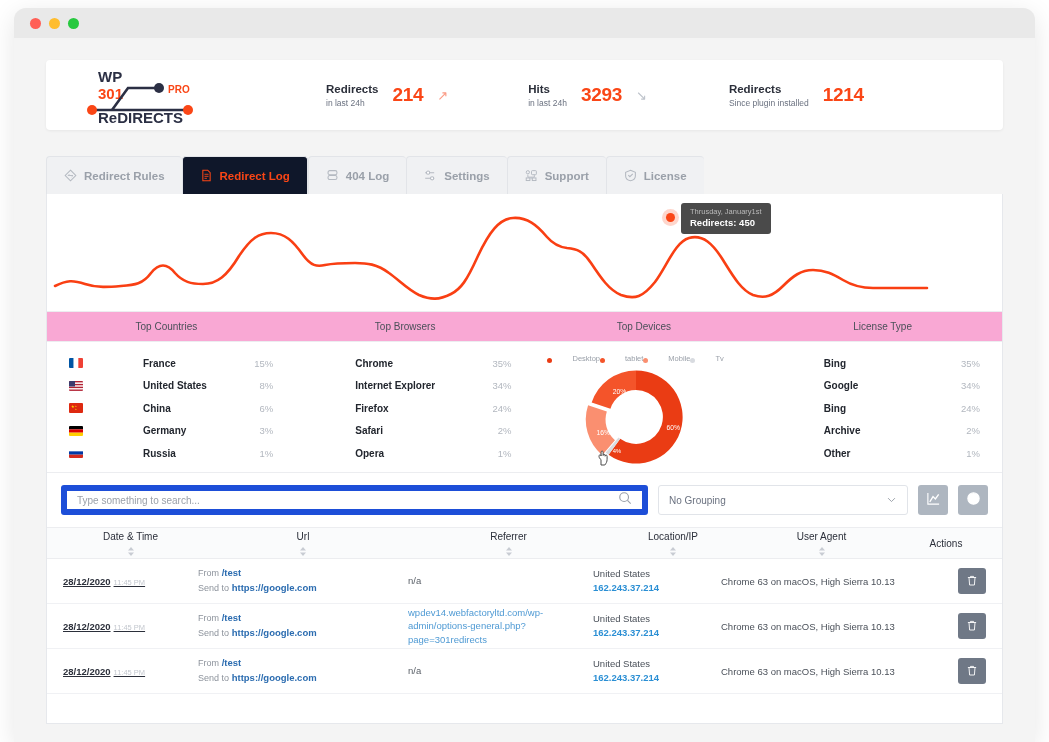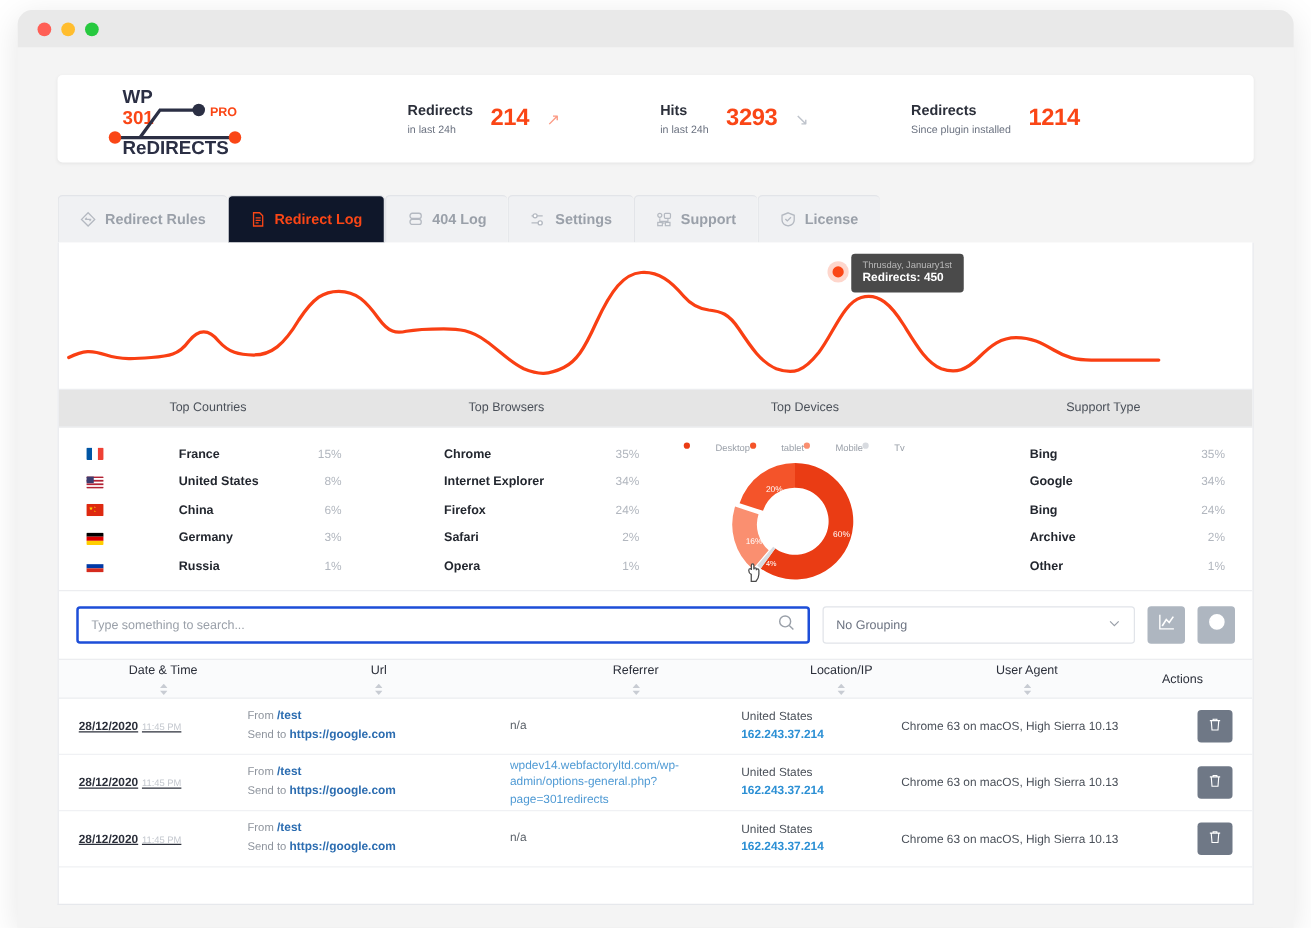--- a/index.html
+++ b/index.html
@@ -112,21 +112,21 @@
   .tt-point {
     position: absolute; left: 619px; top: 19px;
     width: 9px; height: 9px; border-radius: 50%;
     background: #fa4616;
     box-shadow: 0 0 0 4px rgba(250,70,22,0.22);
   }
 
   
   .stats-head {
     display: flex;
-    background: #e5e5e5;
+    background: #f9a8d4;
     border-bottom: 1px solid #ecedf0;
     height: 30px; align-items: center;
   }
   .stats-head > div {
     flex: 1; text-align: center;
     font-size: 10px; color: #4a5059; font-weight: normal;
   }
   .stats-body { display: flex; height: 130px; padding-top: 10px; }
   .stats-col { flex: 1; padding: 0 22px; }
 
@@ -142,34 +142,34 @@
   .col-browsers .nm, .col-traffic .nm { flex: 1; }
   .col-browsers { padding-left: 12px; }
   .col-traffic { padding-left: 38px; }
 
   
   .donut-col { flex: 1; position: relative; }
   .donut-legend {
     display: flex; justify-content: space-around;
     font-size: 7.5px; color: #9aa0a9; padding: 2px 14px 0 14px;
   }
-  .legend-item { display: flex; align-items: flex-start; gap: 20px; }
+  .legend-item { display: flex; align-items: flex-end; gap: 20px; }
   .legend-dot { width: 5px; height: 5px; border-radius: 50%; }
   .donut-svg { display: block; margin: 2px auto 0 auto; }
   .cursor-icon { position: absolute; left: 64px; top: 97px; }
 
   
   .searchrow {
     display: flex; align-items: center; gap: 10px;
     padding: 12px 14px;
     border-top: 1px solid #ecedf0;
   }
   .searchbox {
     flex: 1; height: 30px;
-    border: 2px solid #1d4ed8; border-radius: 3px;
+    border: 6px solid #1d4ed8; border-radius: 3px;
     display: flex; align-items: center;
     padding: 0 10px;
   }
   .searchbox input {
     flex: 1; border: none; outline: none;
     font-size: 10px; color: #6b7280;
     font-family: "Liberation Sans", sans-serif;
     background: transparent;
   }
   .searchbox input::placeholder { color: #9aa0a9; }
@@ -376,21 +376,21 @@
         <div class="tooltip">
           <div class="tt-date">Thrusday, January1st</div>
           <div class="tt-val">Redirects: 450</div>
         </div>
       </div>
 
       <div class="stats-head">
         <div>Top Countries</div>
         <div>Top Browsers</div>
         <div>Top Devices</div>
-        <div>Support Type</div>
+        <div>License Type</div>
       </div>
 
       <div class="stats-body">
 
         <div class="stats-col col-countries">
           <div class="srow">
             <span class="flag">
               <svg width="14" height="10">
                   <rect width="4.67" height="10" fill="#0055a4"></rect>
                   <rect x="4.67" width="4.66" height="10" fill="#fff"></rect>

